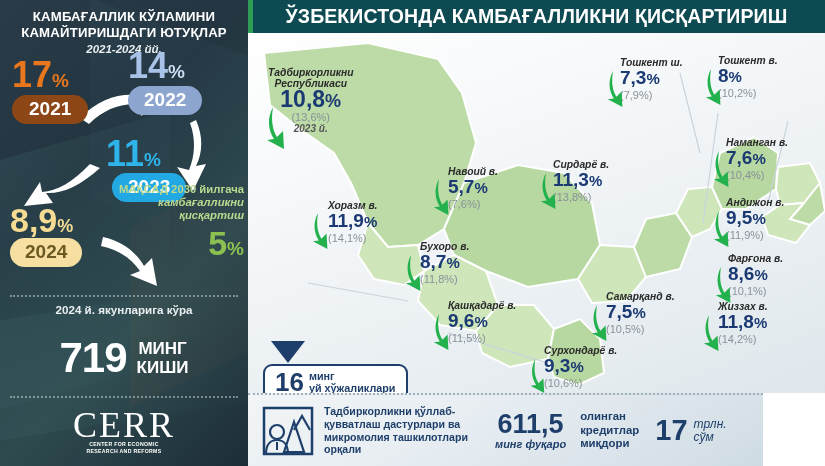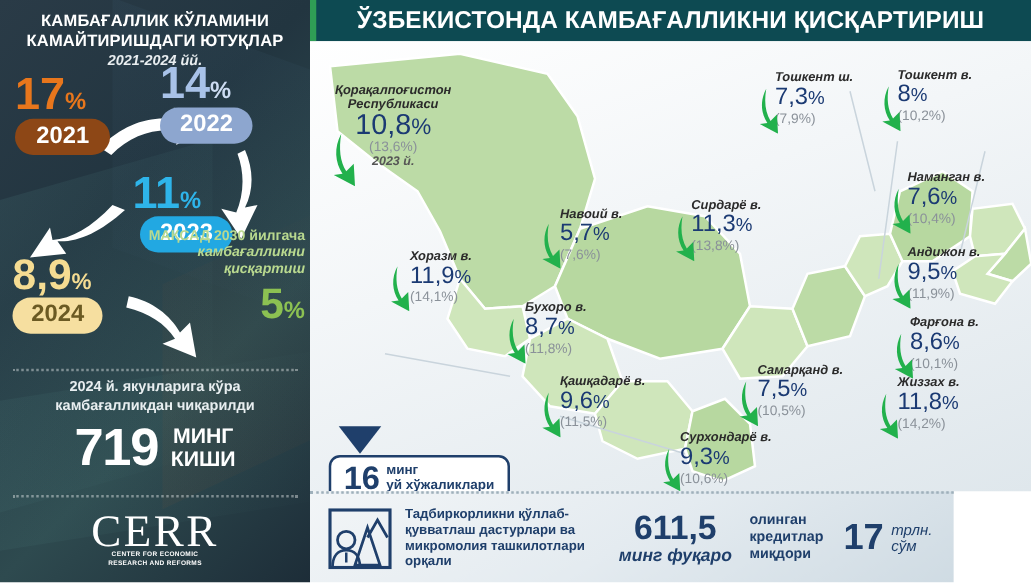--- a/index.html
+++ b/index.html
@@ -110,21 +110,21 @@
 
   .map-area {
     position:absolute; left:0; top:33px; width:577px; height:360px;
     background: linear-gradient(160deg,#ffffff 0%,#f3f6f8 40%,#dfe7ec 100%);
     overflow:hidden;
   }
   .map-svg { position:absolute; left:0; top:0; }
 
   .rlabel { position:absolute; white-space:nowrap; }
   .rlabel .rname { font-style: italic; font-weight: bold; font-size: 10.3px; color:#2b2b2b; display:block; }
-  .rlabel .rval { font-weight:normal; font-size: 19px; color:#1b3a73; line-height:20px; display:inline-block; }
+  .rlabel .rval { font-weight:bold; font-size: 19px; color:#1b3a73; line-height:20px; display:inline-block; }
   .rlabel .rval .pct { font-size: 15px; }
   .rlabel .rprev { font-size: 11px; color:#8a9199; display:block; line-height:12px; }
   .rlabel .ryear { font-style: italic; font-weight:bold; font-size: 10px; color:#555; display:block; }
   .arrow-ico { position:absolute; }
 
   .hh-box { position:absolute; left: 15px; top: 308px; }
   .hh-tri { width:0;height:0;border-left:17px solid transparent;border-right:17px solid transparent;
             border-top:22px solid #1f3f6b; margin-left: 8px; }
   .hh-pill { border: 2px solid #1f3f6b; border-radius: 9px; background:#fff;
              padding: 3px 10px 4px; display:flex; align-items:center; gap:5px; margin-top:1px; }
@@ -132,21 +132,21 @@
   .hh-txt { font-size: 10.8px; font-weight:bold; color:#1f3f6b; line-height:12.5px; }
 
   .footer {
     position:absolute; left:0; top:393px; width:515px; height:73px;
     background: linear-gradient(150deg,#f2f5f7 0%,#e4ebf0 50%,#cfdbe3 100%);
     border-top: 2px dotted #9fb0bb; display:flex; align-items:center;
   }
   .f-icon { margin-left: 14px; }
   .f-text { font-size: 10.6px; font-weight:bold; color:#1f3f6b; line-height:12.6px; margin-left:10px; width:165px; }
   .f-num { font-size: 27px; font-weight:bold; color:#1f3f6b; line-height:27px; text-align:center; }
-  .f-numsub { font-size: 14px; font-style:italic; font-weight:bold; color:#1f3f6b; text-align:center; }
+  .f-numsub { font-size: 11px; font-style:italic; font-weight:bold; color:#1f3f6b; text-align:center; }
   .f-mid { font-size: 11.4px; font-weight:bold; color:#1f3f6b; line-height:13.5px; margin-left: 14px; }
   .f-last { font-size: 29px; font-weight:bold; color:#1f3f6b; line-height:29px; margin-left: 16px;}
   .f-lastsub { font-size: 12px; font-style:italic; font-weight:normal; color:#1f3f6b; line-height:13px; margin-left:6px; }
 </style>
 </head>
 <body>
 
 <div id="page">
 
   <div class="left-panel">
@@ -194,21 +194,20 @@
       <div class="g1">МАҚСАД 2030 йилгача</div>
       <div class="g2">камбағалликни</div>
       <div class="g2">қисқартиш</div>
       <div class="g5"><span>5</span><span class="pct">%</span></div>
     </div>
 
     <div class="divider div1"></div>
 
     <div class="bottom-note">
       <div>2024 й. якунларига кўра</div>
-      <div>камбағалликдан чиқарилди</div>
     </div>
 
     <div class="big719">
       <span class="num">719</span><span class="unit"><span>МИНГ</span><br><span>КИШИ</span></span>
     </div>
 
     <div class="divider div2"></div>
 
     <div class="cerr">
       <div class="logo">CERR</div>
@@ -237,21 +236,21 @@
           <path fill="#cfe6bb" stroke="#ffffff" stroke-width="2" d="M428,180 L440,156 L464,154 L474,176 L462,196 L444,204 Z"></path>
           <path fill="#b7d8a0" stroke="#ffffff" stroke-width="2" d="M464,154 L472,120 L506,104 L530,120 L528,156 L498,176 L474,176 Z"></path>
           <path fill="#cfe6bb" stroke="#ffffff" stroke-width="2" d="M528,156 L530,134 L562,130 L572,150 L556,170 L532,172 Z"></path>
           <path fill="#bcdba6" stroke="#ffffff" stroke-width="2" d="M556,170 L572,150 L577,178 L562,192 L542,186 Z"></path>
           <path fill="#cfe6bb" stroke="#ffffff" stroke-width="2" d="M532,172 L556,170 L542,186 L562,192 L548,210 L520,202 L514,184 Z"></path>
           <path fill="none" stroke="#c9d4dc" stroke-width="1.2" d="M470,80 L455,190 M540,88 L520,170 M432,40 L452,120 M200,300 L300,330 M60,250 L160,268"></path>
         </g>
       </svg>
 
       <div class="rlabel" style="left:20px; top:34px; text-align:center;">
-        <span class="rname">Қорақалпоғистон</span>
+        <span class="rname">Тадбиркорликни</span>
         <span class="rname">Республикаси</span>
         <span class="rval" style="font-size:23px;"><span>10,8</span><span class="pct" style="font-size:18px">%</span></span>
         <span class="rprev">(13,6%)</span>
         <span class="ryear">2023 й.</span>
       </div>
       <svg class="arrow-ico" style="left:17px; top:74px;" width="30" height="42" viewBox="0 0 30 42">
         <path fill="#22b14c" d="M8,0 C6,12 7,22 12,30 L18,24 L19,42 L2,33 L9,32 C3,23 2,11 8,0 Z"></path>
       </svg>
 
       <div class="rlabel" style="left:200px; top:133px;">

